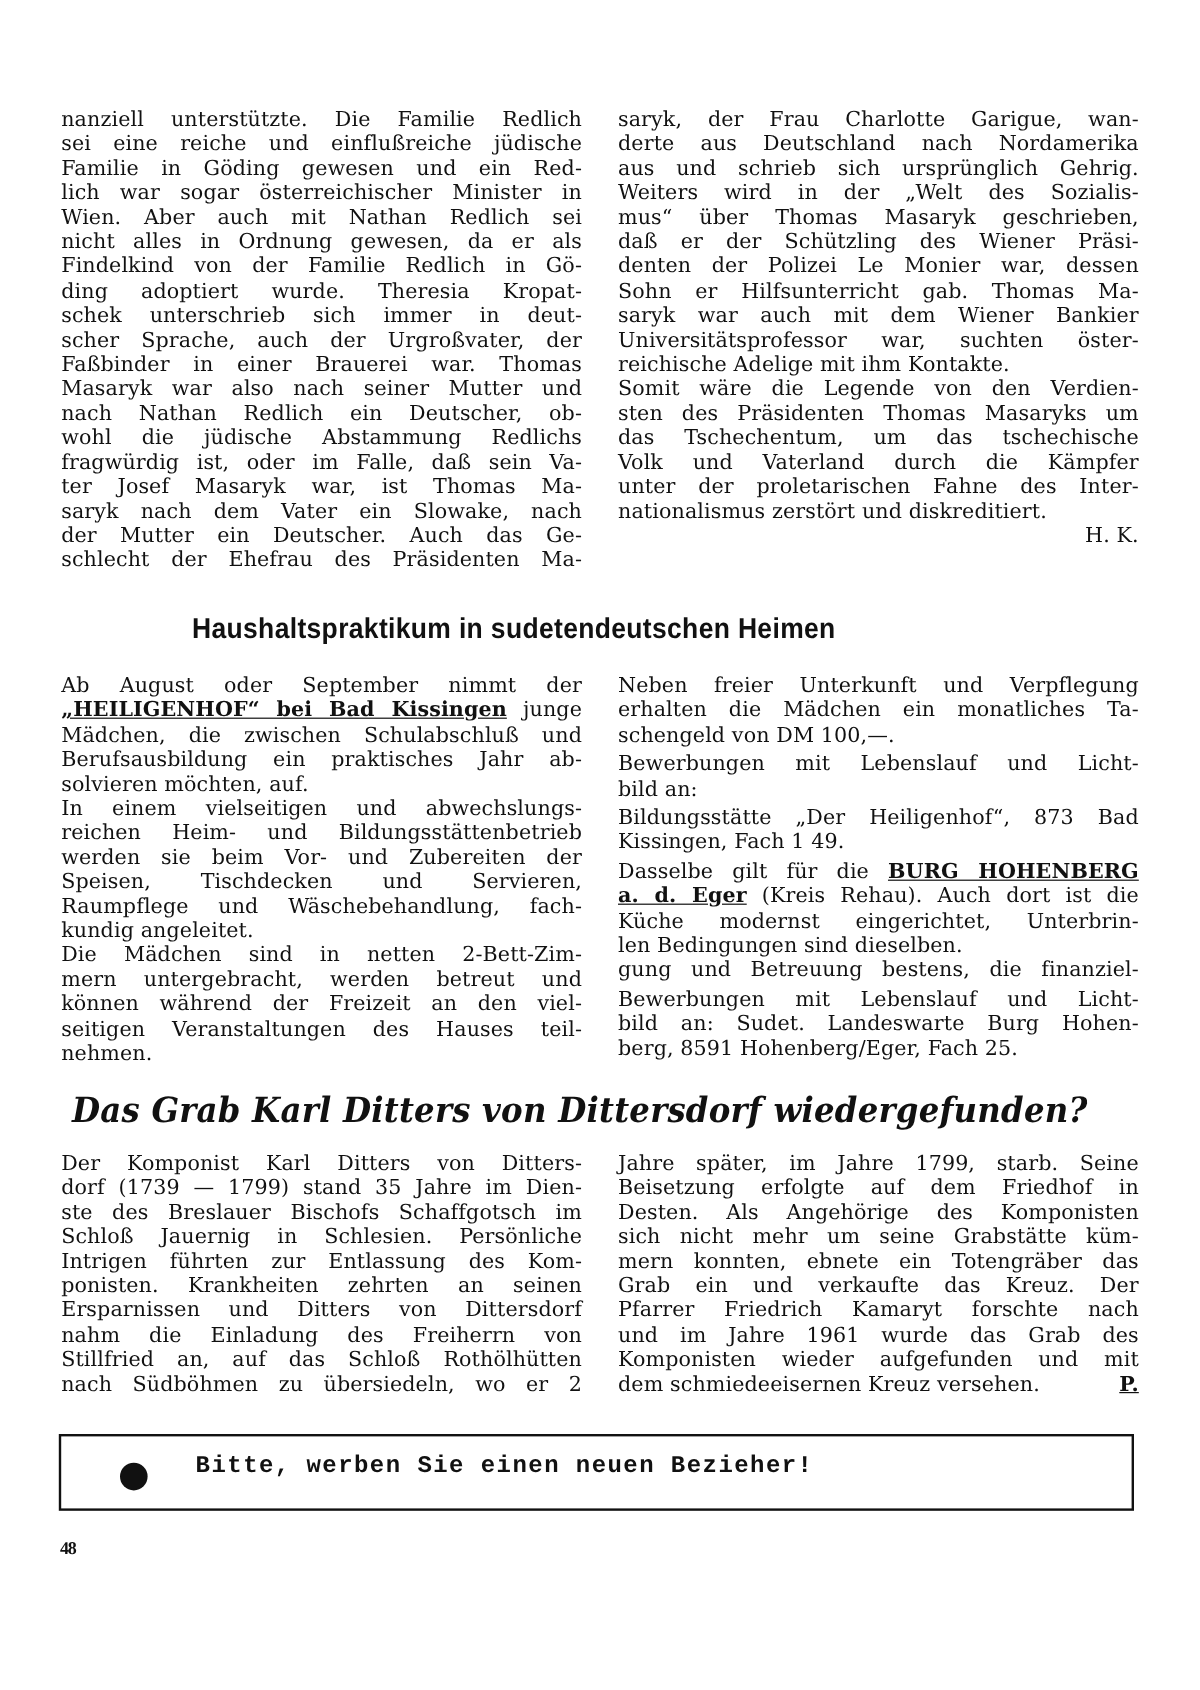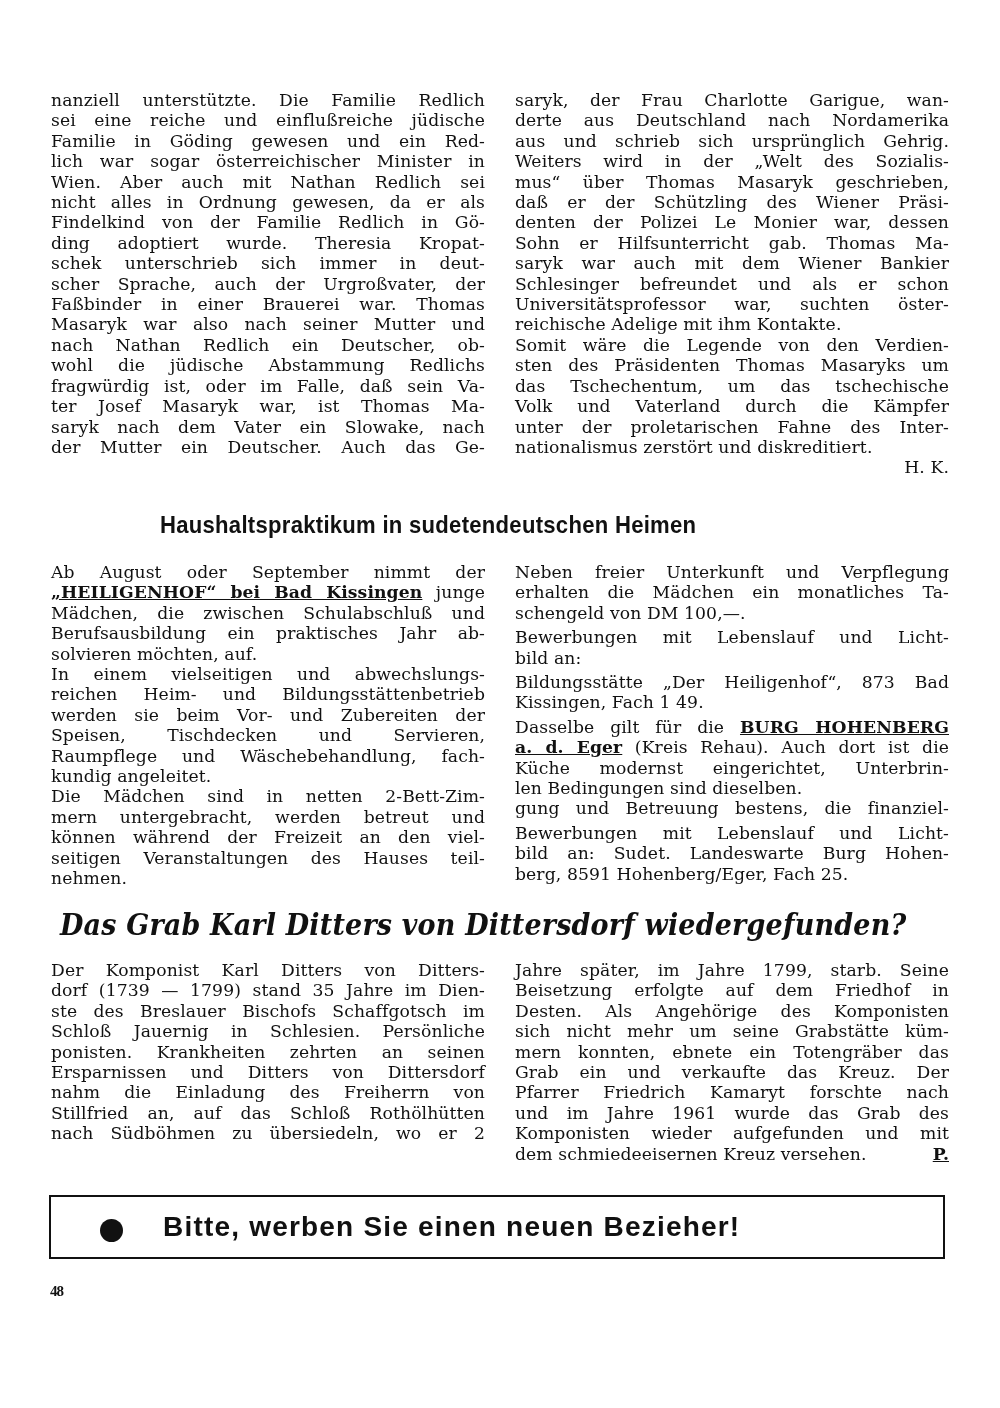--- a/index.html
+++ b/index.html
@@ -50,23 +50,23 @@
   }
   .ad-bullet {
     position: absolute;
     left: 49px; top: 22px;
     width: 23px; height: 23px; border-radius: 50%;
     background: #111;
   }
   .ad-text {
     position: absolute;
     left: 112px; top: 14px;
-    font-family: Liberation Sans, sans-serif;
-    font-weight: bold;
-    font-size: 28px;
+    font-family: Liberation Mono, monospace;
+    font-weight: bold;
+    font-size: 20px;
     letter-spacing: 1.2px;
     white-space: nowrap;
   }
   .page-number {
     position: absolute;
     left: 50px; top: 1283px;
     font-family: Liberation Serif, serif;
     font-size: 15px;
     font-weight: bold;
     letter-spacing: -1px;
@@ -87,33 +87,33 @@
   <span class="line">schek unterschrieb sich immer in deut-</span>
   <span class="line">scher Sprache, auch der Urgroßvater, der</span>
   <span class="line">Faßbinder in einer Brauerei war. Thomas</span>
   <span class="line">Masaryk war also nach seiner Mutter und</span>
   <span class="line">nach Nathan Redlich ein Deutscher, ob-</span>
   <span class="line">wohl die jüdische Abstammung Redlichs</span>
   <span class="line">fragwürdig ist, oder im Falle, daß sein Va-</span>
   <span class="line">ter Josef Masaryk war, ist Thomas Ma-</span>
   <span class="line">saryk nach dem Vater ein Slowake, nach</span>
   <span class="line">der Mutter ein Deutscher. Auch das Ge-</span>
+  <span class="line">schlecht der Ehefrau des Präsidenten Ma-</span>
 </div>
 
 <div class="col" style="left:515px; top:90px; width:434px;">
   <span class="line">saryk, der Frau Charlotte Garigue, wan-</span>
   <span class="line">derte aus Deutschland nach Nordamerika</span>
   <span class="line">aus und schrieb sich ursprünglich Gehrig.</span>
   <span class="line">Weiters wird in der „Welt des Sozialis-</span>
   <span class="line">mus“ über Thomas Masaryk geschrieben,</span>
   <span class="line">daß er der Schützling des Wiener Präsi-</span>
   <span class="line">denten der Polizei Le Monier war, dessen</span>
   <span class="line">Sohn er Hilfsunterricht gab. Thomas Ma-</span>
   <span class="line">saryk war auch mit dem Wiener Bankier</span>
-  <span class="line">Schlesinger befreundet und als er schon</span>
   <span class="line">Universitätsprofessor war, suchten öster-</span>
   <span class="line last">reichische Adelige mit ihm Kontakte.</span>
   <span class="line">Somit wäre die Legende von den Verdien-</span>
   <span class="line">sten des Präsidenten Thomas Masaryks um</span>
   <span class="line">das Tschechentum, um das tschechische</span>
   <span class="line">Volk und Vaterland durch die Kämpfer</span>
   <span class="line">unter der proletarischen Fahne des Inter-</span>
   <span class="line last">nationalismus zerstört und diskreditiert.</span>
   <span class="line right">H. K.</span>
 </div>
@@ -167,20 +167,21 @@
   </p>
 </div>
 
 <div class="heading-fraktur">Das Grab Karl Ditters von Dittersdorf wiedergefunden?</div>
 
 <div class="col" style="left:51px; top:960px; width:434px;">
   <span class="line">Der Komponist Karl Ditters von Ditters-</span>
   <span class="line">dorf (1739 — 1799) stand 35 Jahre im Dien-</span>
   <span class="line">ste des Breslauer Bischofs Schaffgotsch im</span>
   <span class="line">Schloß Jauernig in Schlesien. Persönliche</span>
+  <span class="line">Intrigen führten zur Entlassung des Kom-</span>
   <span class="line">ponisten. Krankheiten zehrten an seinen</span>
   <span class="line">Ersparnissen und Ditters von Dittersdorf</span>
   <span class="line">nahm die Einladung des Freiherrn von</span>
   <span class="line">Stillfried an, auf das Schloß Rothölhütten</span>
   <span class="line">nach Südböhmen zu übersiedeln, wo er 2</span>
 </div>
 
 <div class="col" style="left:515px; top:960px; width:434px;">
   <span class="line">Jahre später, im Jahre 1799, starb. Seine</span>
   <span class="line">Beisetzung erfolgte auf dem Friedhof in</span>

